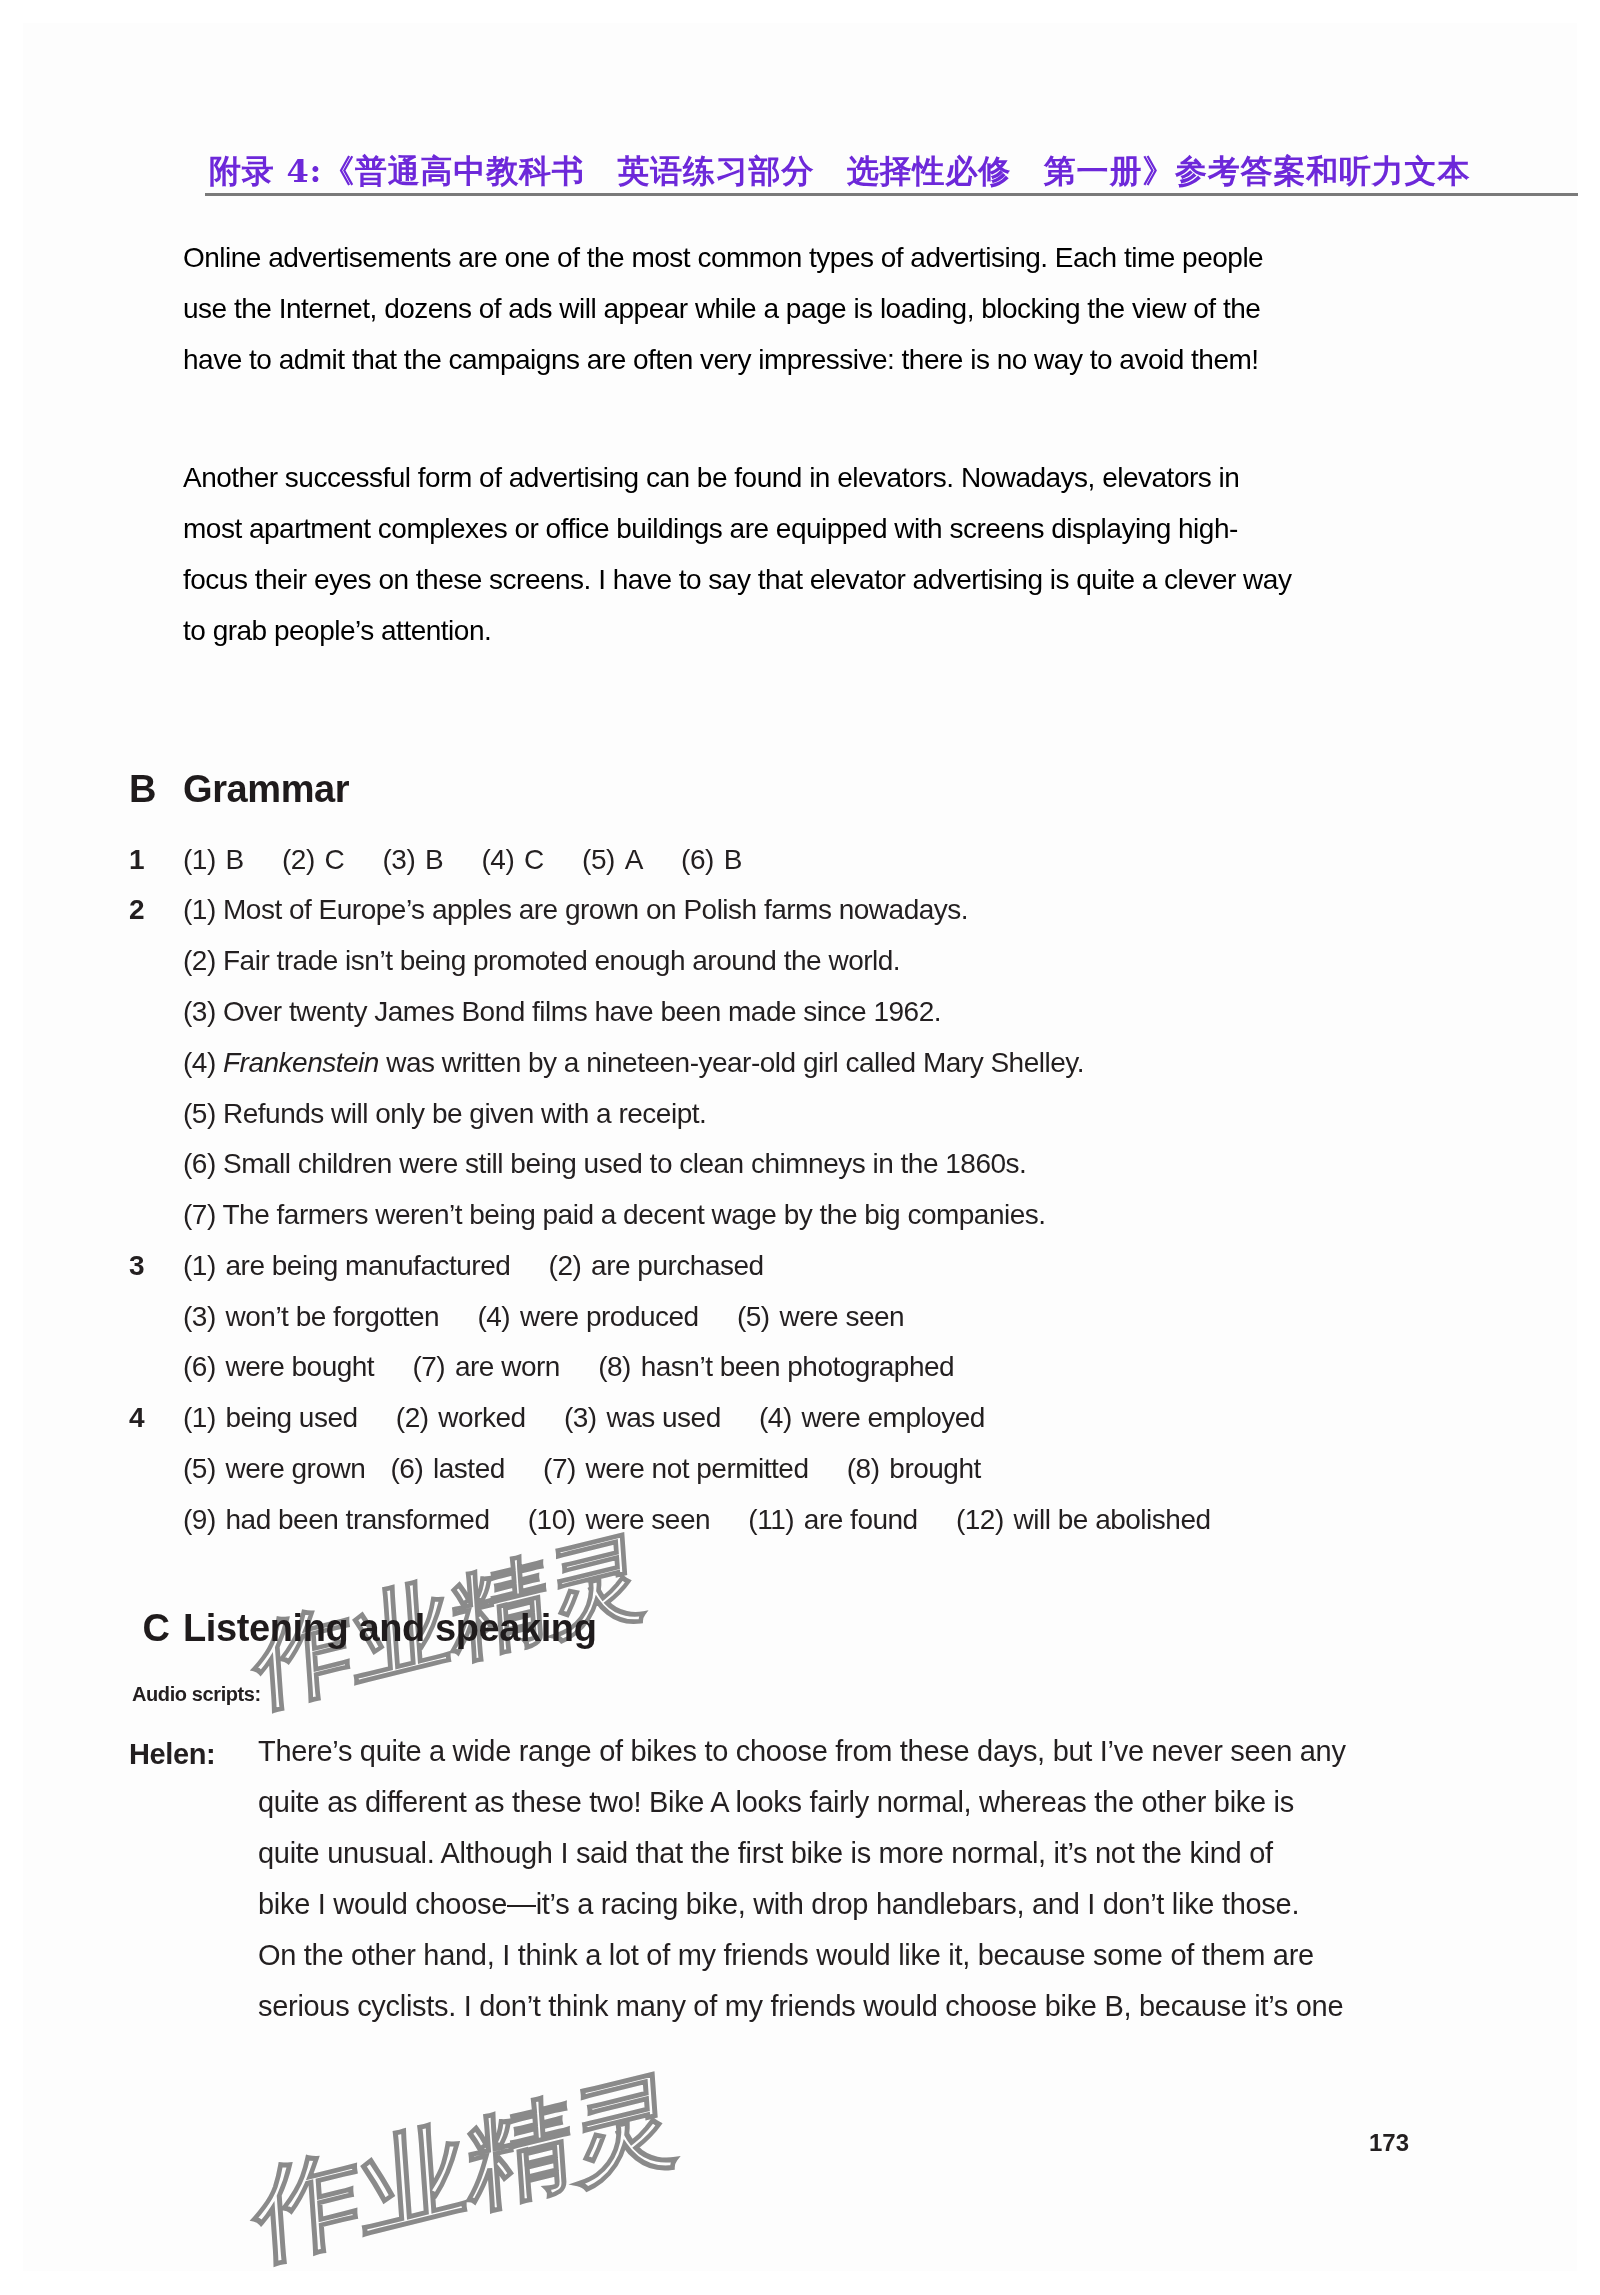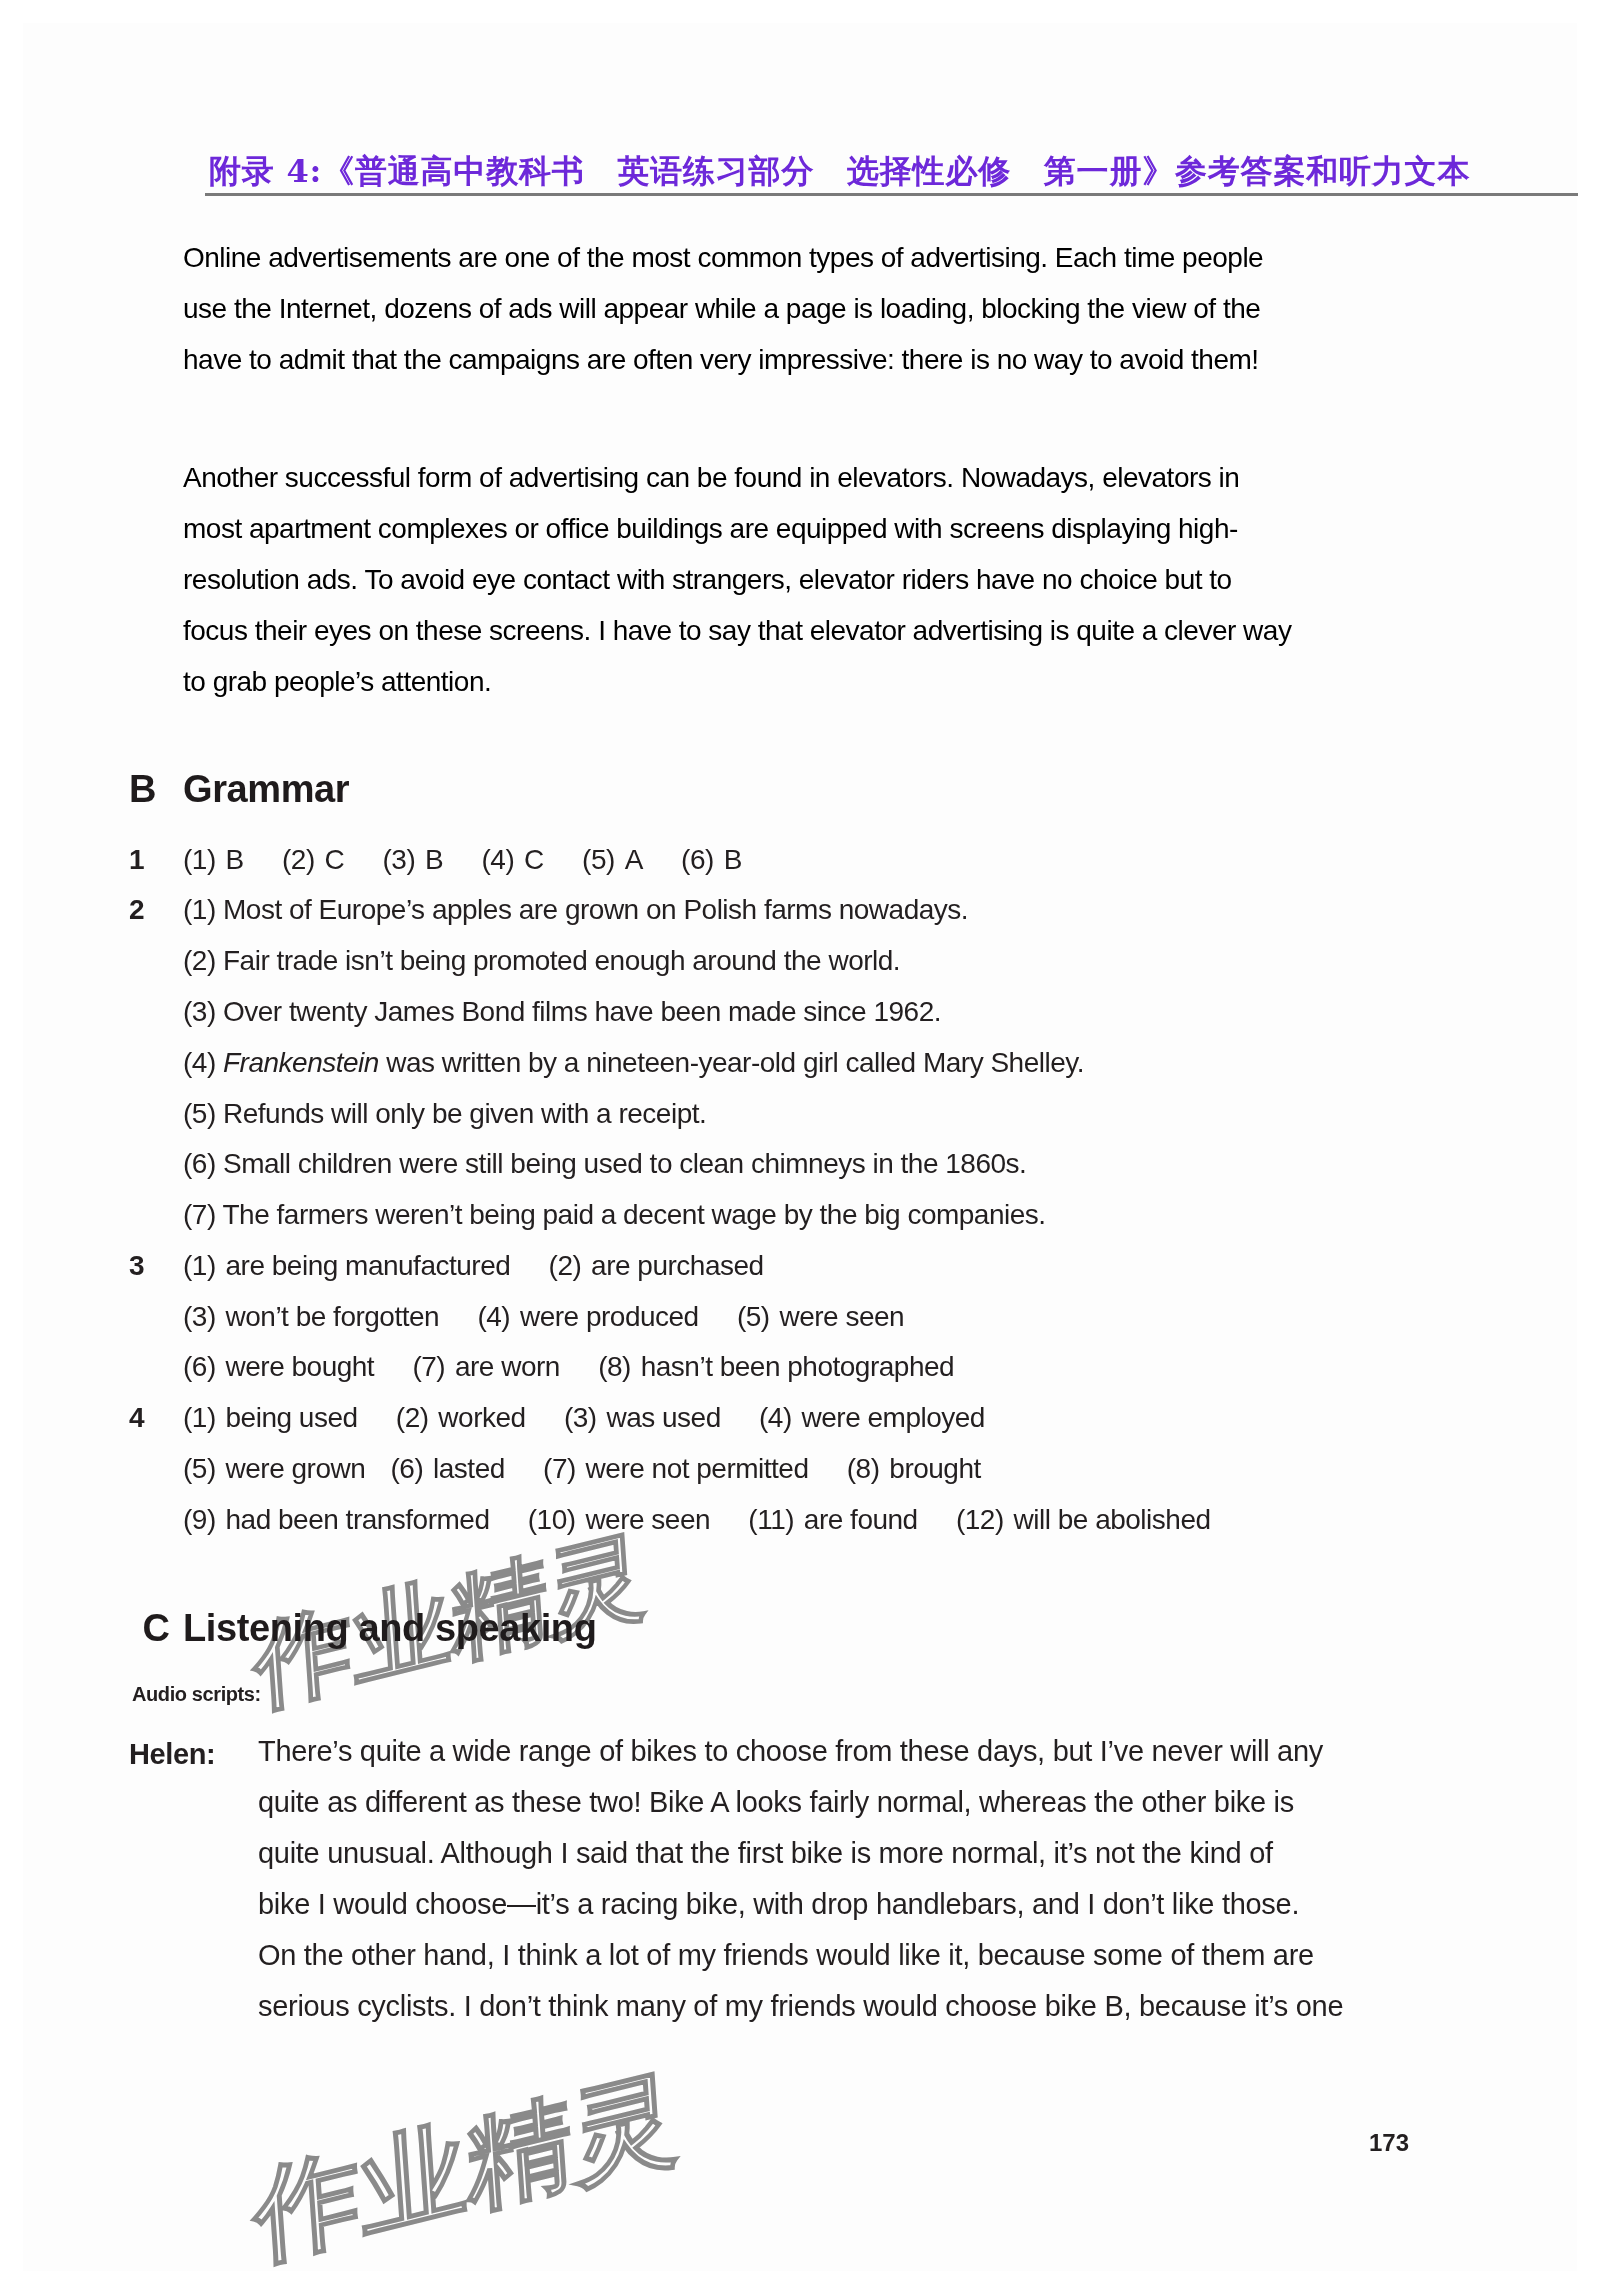--- a/index.html
+++ b/index.html
@@ -91,21 +91,20 @@
 <div class="header-rule"></div>
 
 <div class="body-text para" style="top:232px;">
   <span class="line">Online advertisements are one of the most common types of advertising. Each time people</span>
   <span class="line">use the Internet, dozens of ads will appear while a page is loading, blocking the view of the</span>
   <span class="line">have to admit that the campaigns are often very impressive: there is no way to avoid them!</span>
 </div>
 <div class="body-text para" style="top:452px;">
   <span class="line">Another successful form of advertising can be found in elevators. Nowadays, elevators in</span>
   <span class="line">most apartment complexes or office buildings are equipped with screens displaying high-</span>
-  <span class="line">resolution ads. To avoid eye contact with strangers, elevator riders have no choice but to</span>
   <span class="line">focus their eyes on these screens. I have to say that elevator advertising is quite a clever way</span>
   <span class="line">to grab people’s attention.</span>
 </div>
 
 <div class="section-heading" style="top:768px;">
   <span class="letter">B</span><span>Grammar</span>
 </div>
 
 <div class="q-row" style="top:834px;">
   <span class="q-num">1</span>
@@ -193,21 +192,21 @@
 <div class="watermark wm-1">作业精灵</div>
 
 <div class="section-heading" style="top:1607px;text-align:center;">
   <span class="letter">C</span><span>Listening and speaking</span>
 </div>
 
 <div class="sub-heading" style="top:1683px;">Audio scripts:</div>
 
 <div class="speaker" style="top:1738px;">Helen:</div>
 <div class="script" style="top:1726px;">
-  <span class="line">There’s quite a wide range of bikes to choose from these days, but I’ve never will any</span>
+  <span class="line">There’s quite a wide range of bikes to choose from these days, but I’ve never seen any</span>
   <span class="line">quite as different as these two! Bike A looks fairly normal, whereas the other bike is</span>
   <span class="line">quite unusual. Although I said that the first bike is more normal, it’s not the kind of</span>
   <span class="line">bike I would choose—it’s a racing bike, with drop handlebars, and I don’t like those.</span>
   <span class="line">On the other hand, I think a lot of my friends would like it, because some of them are</span>
   <span class="line">serious cyclists. I don’t think many of my friends would choose bike B, because it’s one</span>
 </div>
 
 <div class="watermark wm-2">作业精灵</div>
 
 <div class="page-number">173</div>

